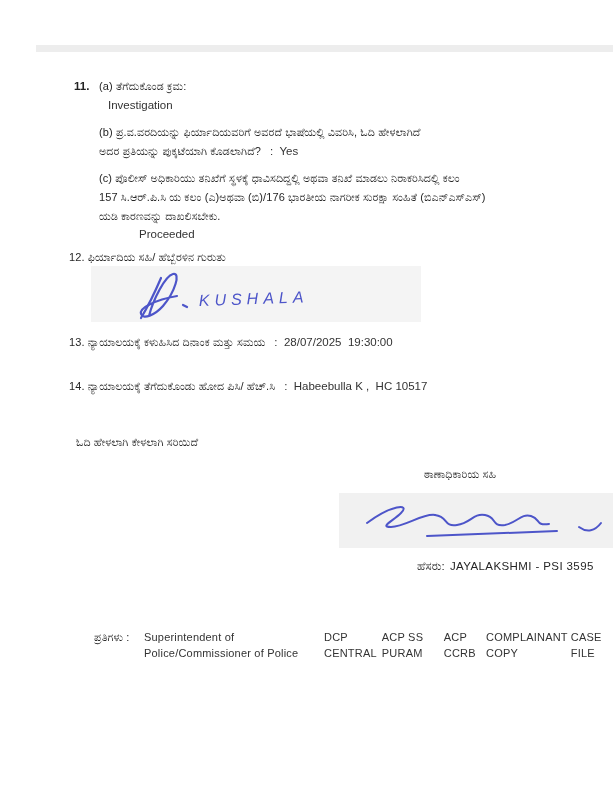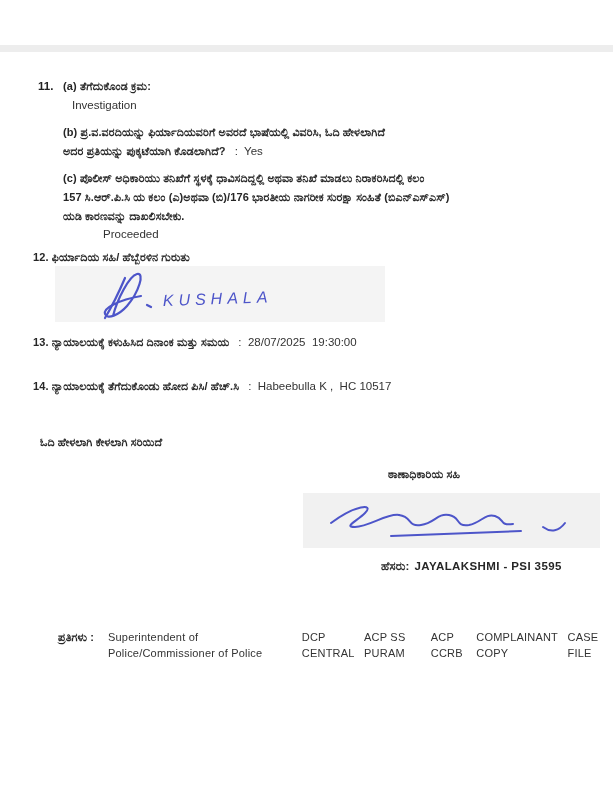--- a/index.html
+++ b/index.html
@@ -1,23 +1,23 @@
 <!DOCTYPE html>
 <html><head>
 <meta charset="utf-8">
 <style>
   html,body{margin:0;padding:0;}
   body{
     width:613px;height:800px;background:#ffffff;position:relative;overflow:hidden;
     font-family:"Liberation Sans","DejaVu Sans",sans-serif;
     color:#2b2b2b;
   }
-  .abs{position:absolute;}
+  .abs{position:absolute;margin-left:36px;}
   .sep-band{left:0;top:45px;width:613px;height:7px;background:#ededed;}
-  .kn{font-weight:bold;font-size:11px;letter-spacing:.1px;color:#262626;}
+  .kn{font-weight:normal;font-size:11px;letter-spacing:.1px;color:#262626;}
   .en{font-weight:normal;font-size:11.5px;color:#333;}
   .num{font-weight:bold;font-size:11.5px;color:#222;}
   .row{display:flex;align-items:flex-start;gap:9px;white-space:pre;}
   .val{white-space:pre;}
   .sig-box{background:#f4f4f4;}
   .sig-box2{background:#f1f1f1;}
   .copies-col{display:flex;}
   .copies-col div{font-size:11px;color:#333;line-height:15.5px;letter-spacing:.2px;}
   svg{display:block;}
   .sig-text{font-style:italic;letter-spacing:5px;font-size:16px;font-family:"Liberation Sans",sans-serif;}

